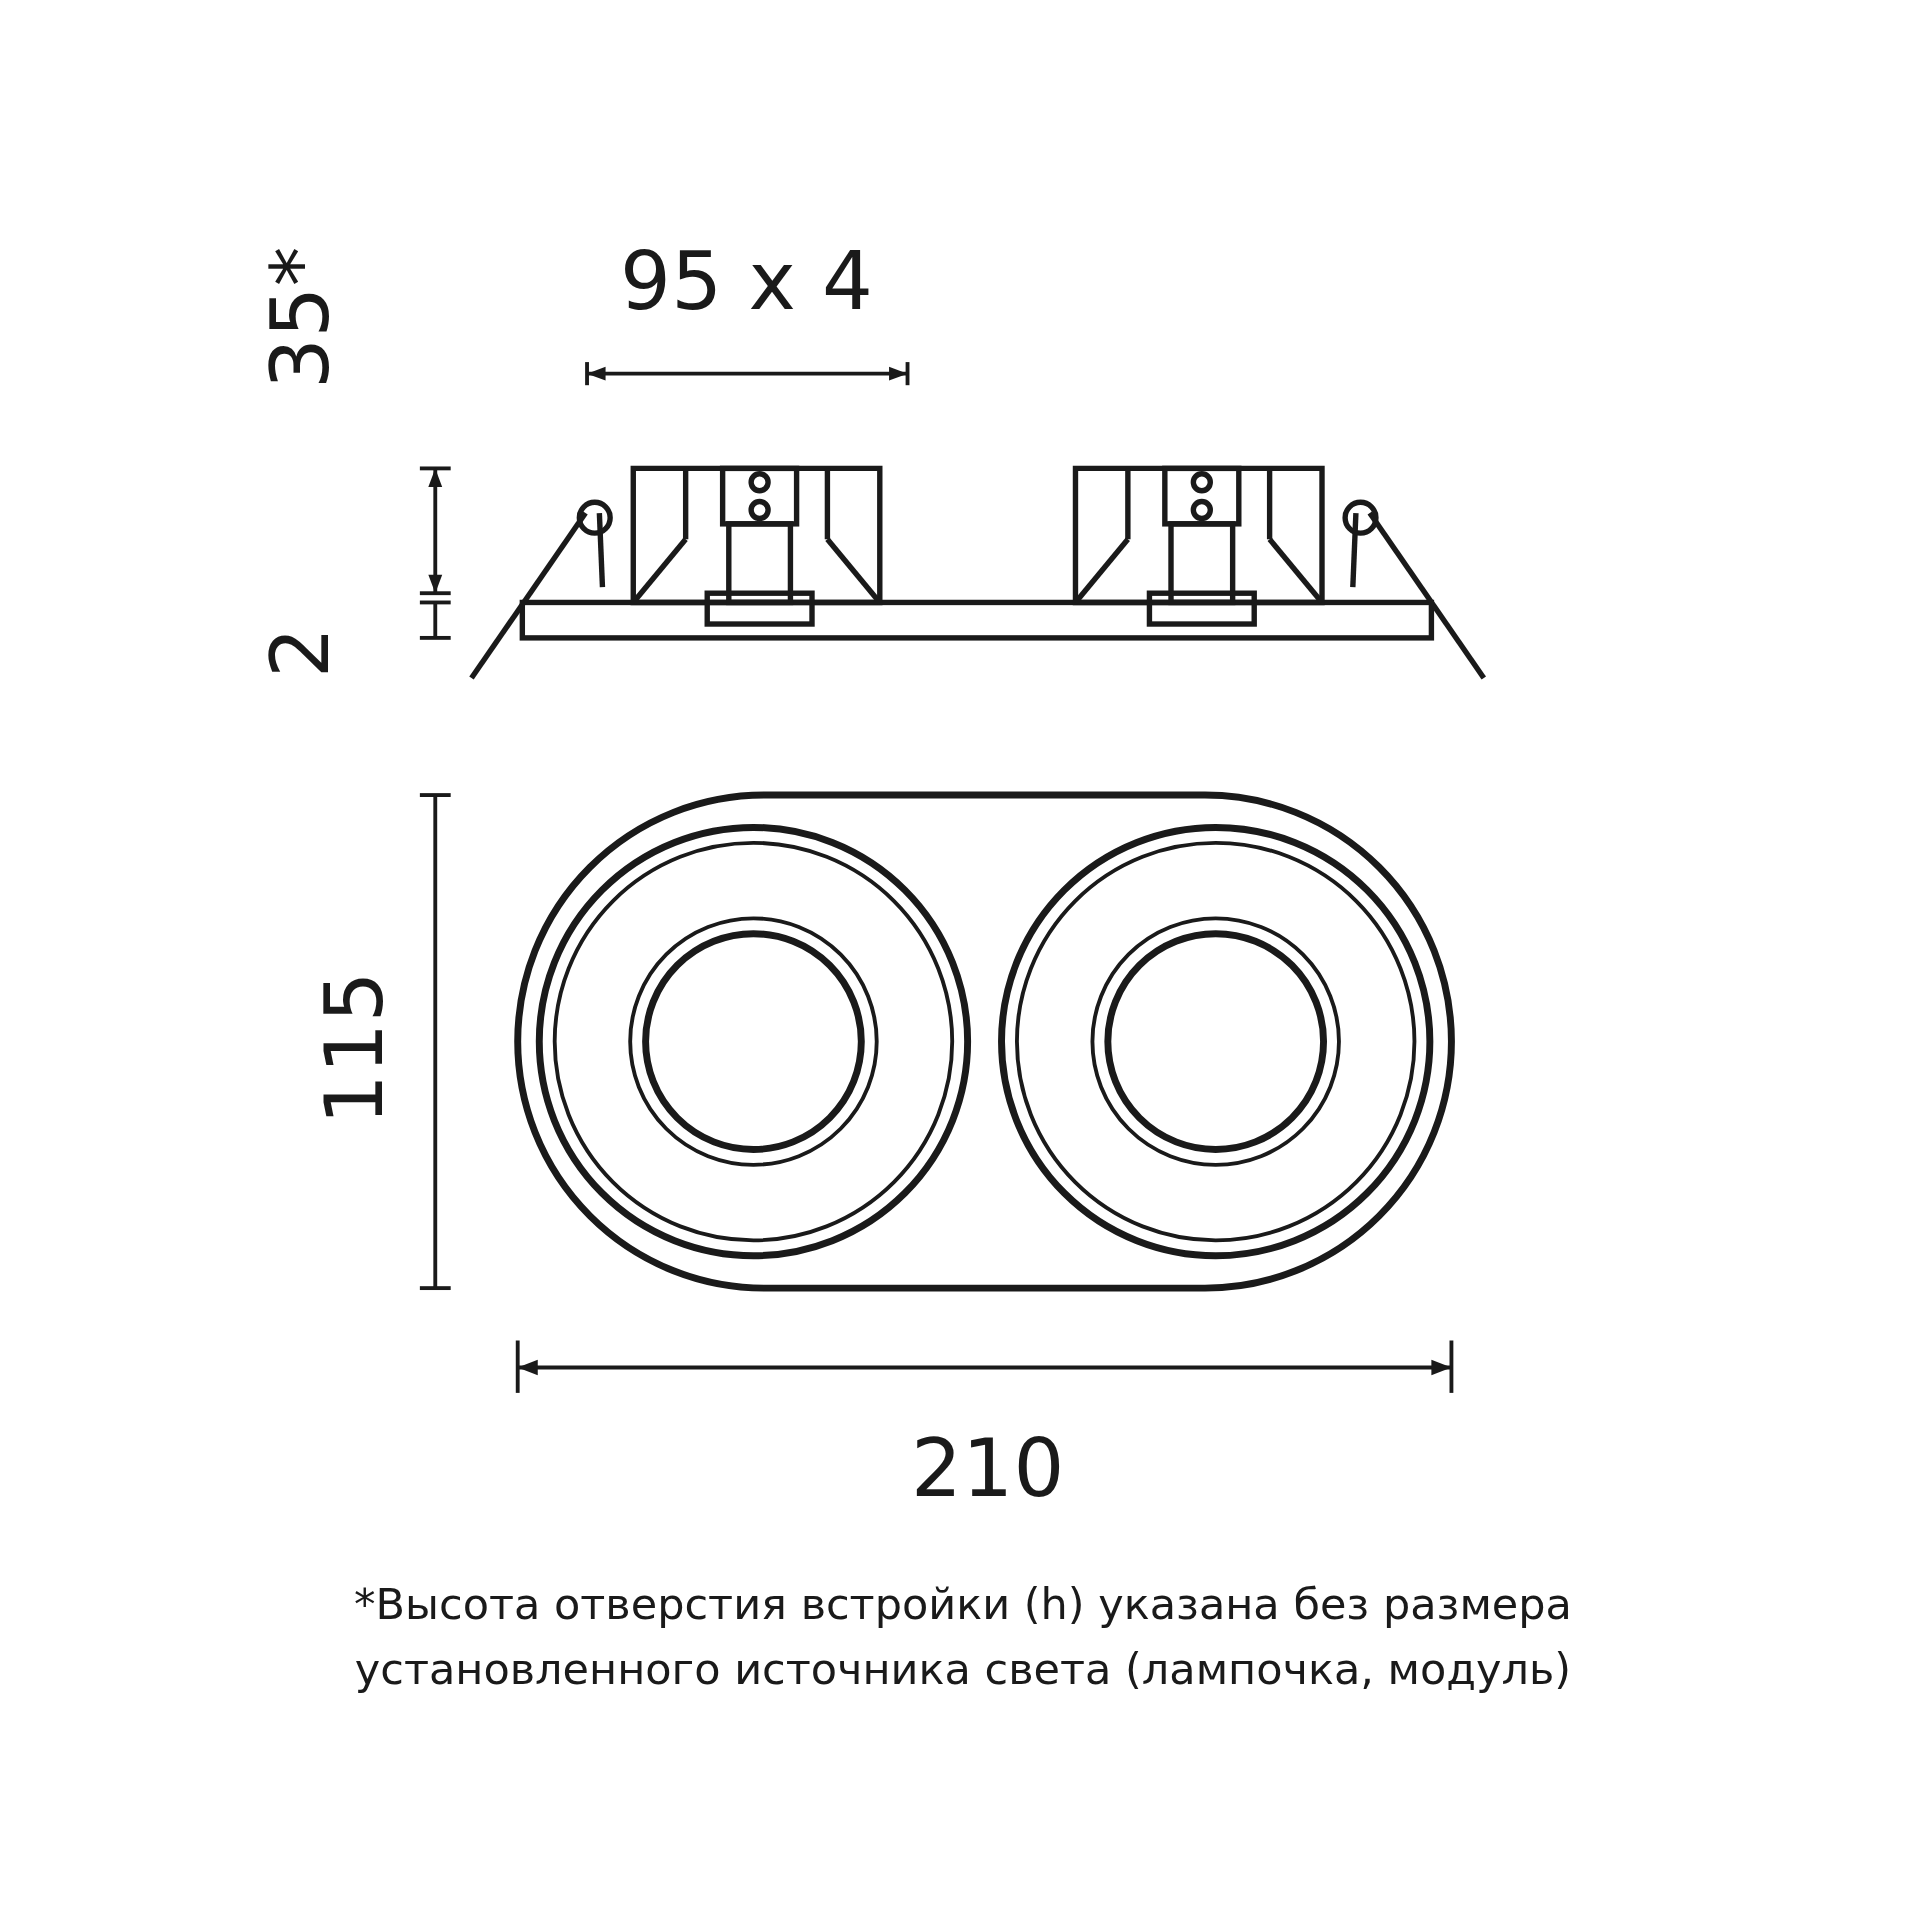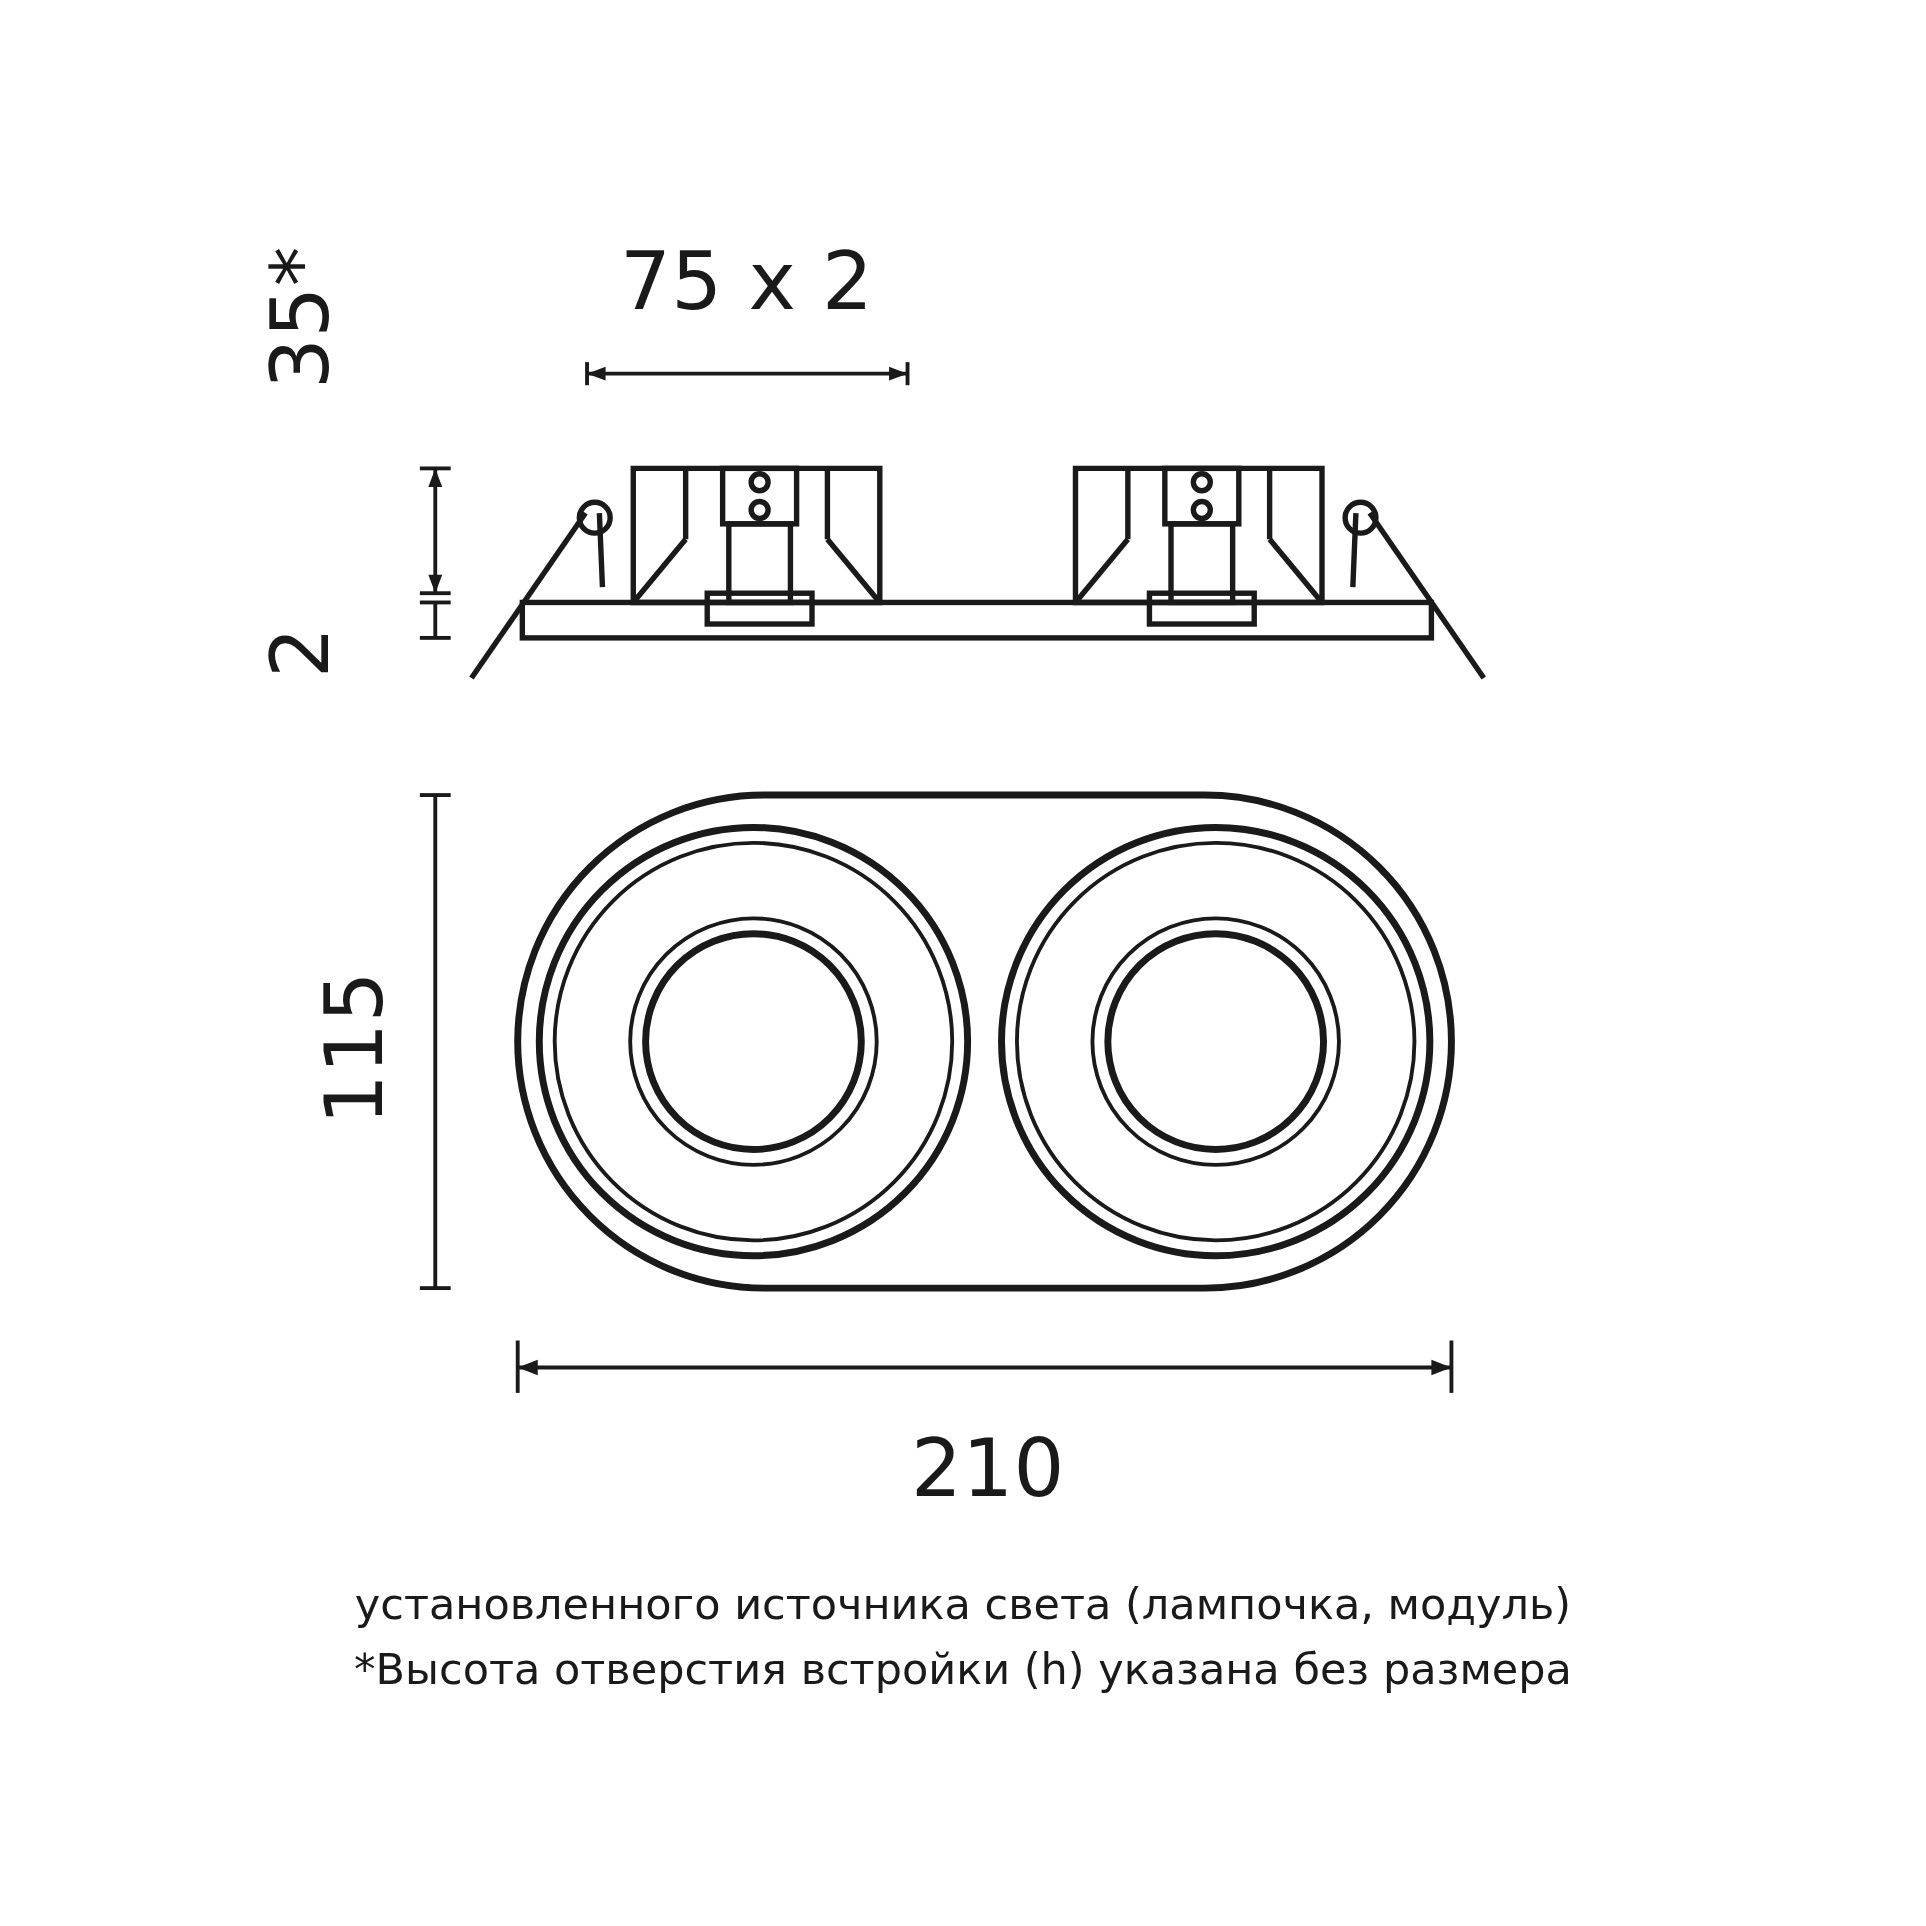--- a/index.html
+++ b/index.html
@@ -194,29 +194,29 @@
         <circle cx="1578" cy="1352" r="258"></circle>
         <circle cx="1578" cy="1352" r="160"></circle>
       </g>
       <g stroke-width="9">
         <circle cx="1578" cy="1352" r="140"></circle>
       </g>
 
     </g>
   </svg>
 
-  <div class="dim-text" id="dim-top-label">75 x 2</div>
+  <div class="dim-text" id="dim-top-label">95 x 4</div>
 
   <div class="dim-text" id="dim-height-label">35*</div>
 
   <div class="dim-text" id="dim-plate-label">2</div>
 
   <div class="dim-text" id="dim-left-label">115</div>
 
   <div class="dim-text" id="dim-bottom-label">210</div>
 
   <div id="footnote">
+    <span class="footnote-line">*Высота отверстия встройки (h) указана без размера</span>
     <span class="footnote-line">установленного источника света (лампочка, модуль)</span>
-    <span class="footnote-line">*Высота отверстия встройки (h) указана без размера</span>
   </div>
 
 </div>
 
 
 </body></html>

